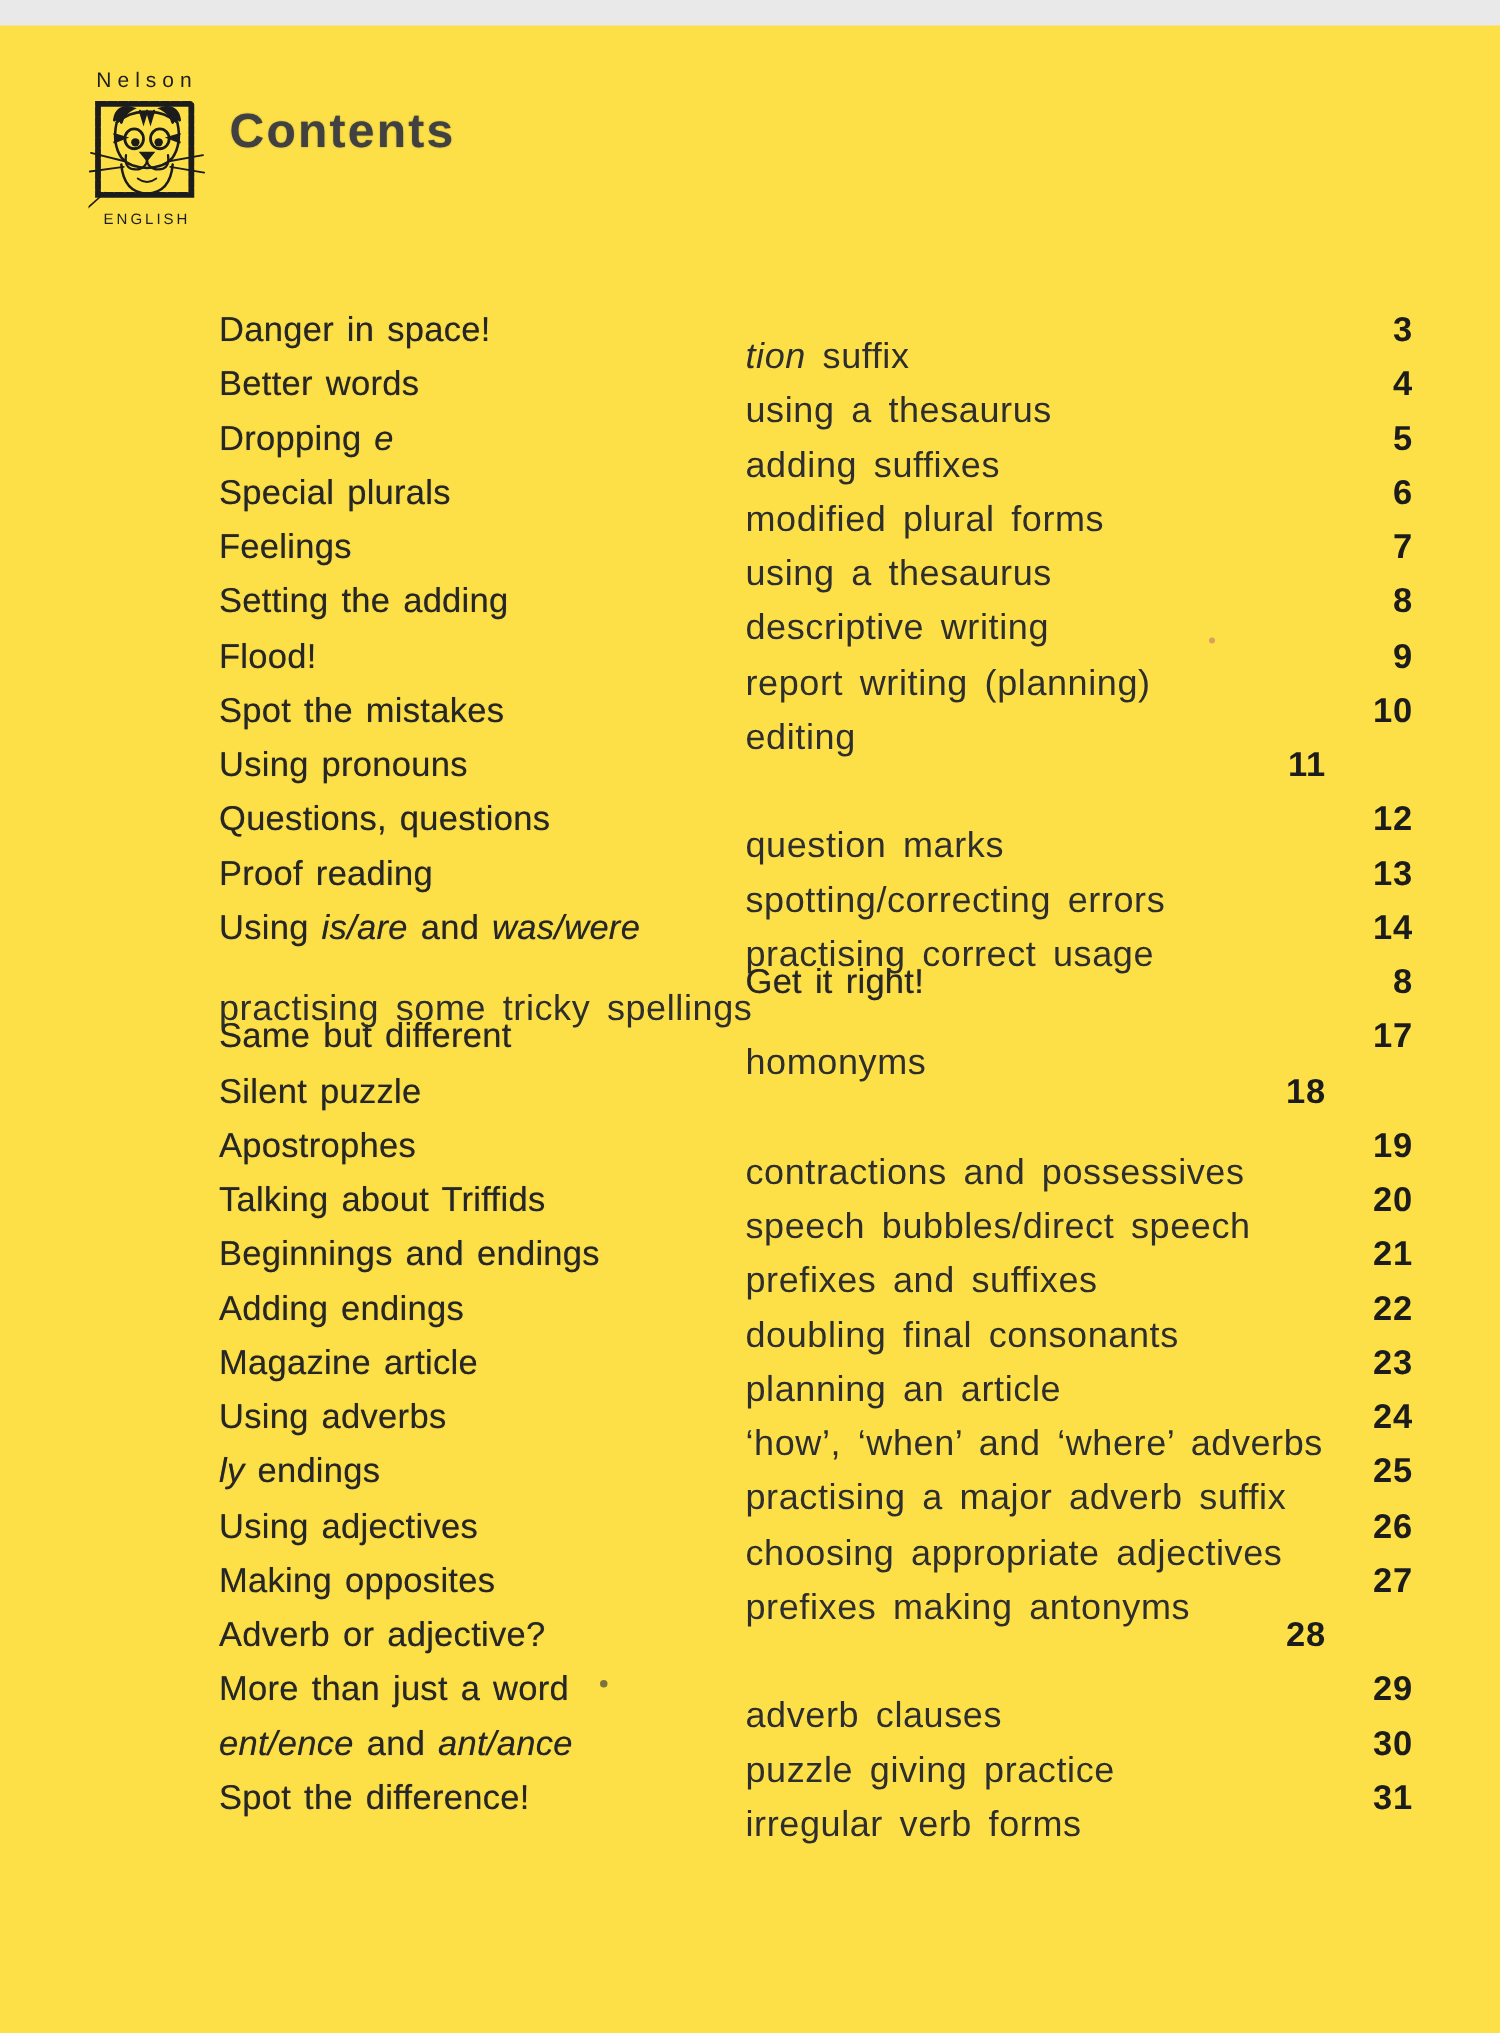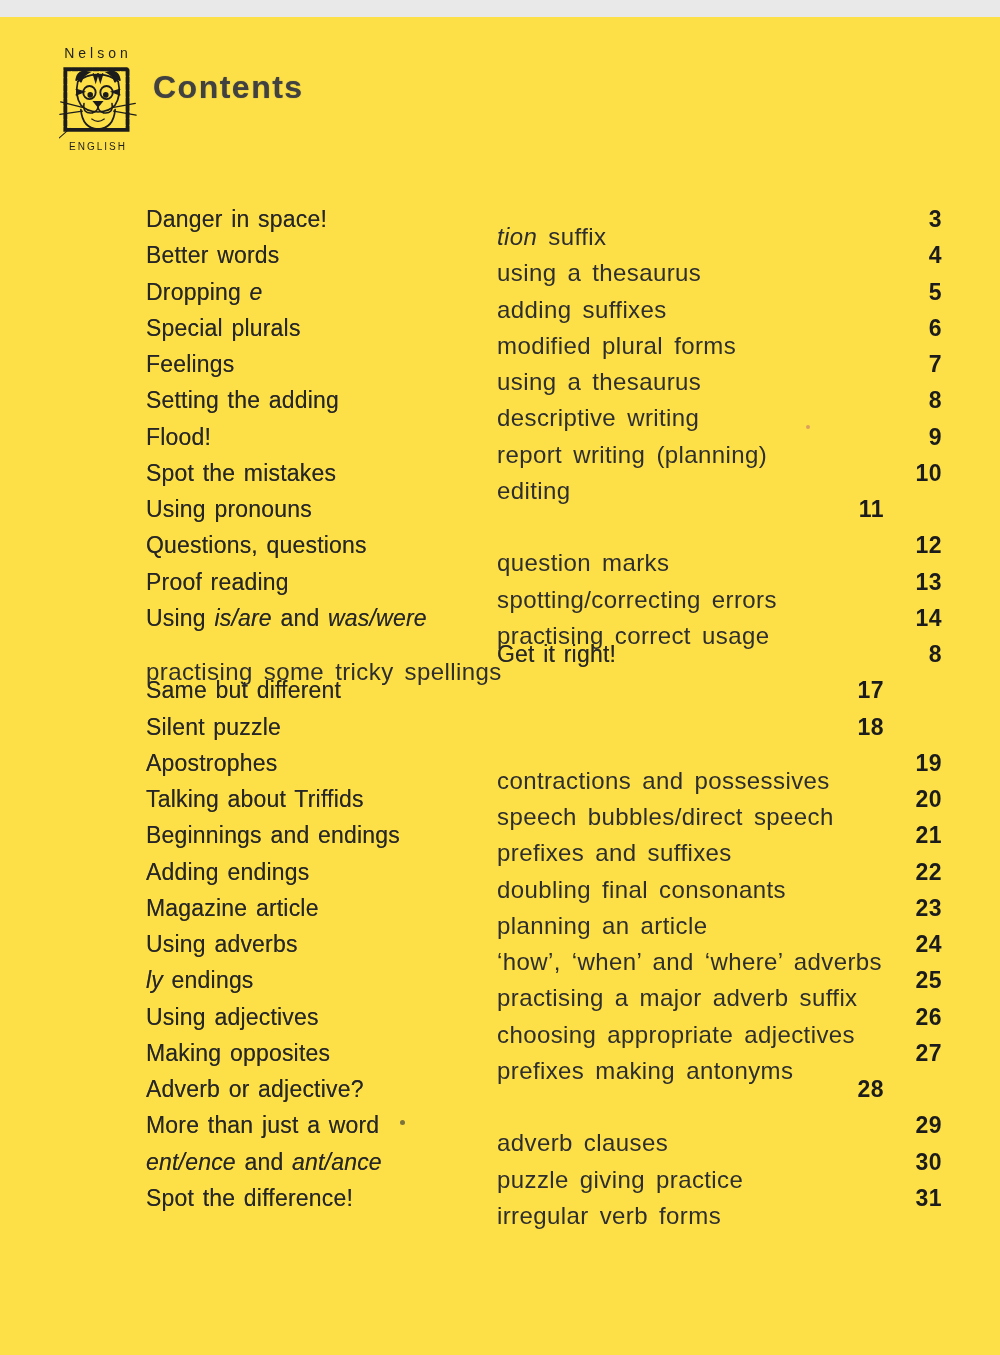--- a/index.html
+++ b/index.html
@@ -177,20 +177,21 @@
         <div class="cell desc"><span>practising correct usage</span></div>
         <div class="cell pagenum">14</div>
       </div>
       <div class="row">
         <div class="cell desc"><span>practising some tricky spellings</span></div>
         <div class="cell title"><span>Get it right!</span></div>
         <div class="cell pagenum">8</div>
       </div>
       <div class="row">
         <div class="cell title"><span>Same but different</span></div>
+        <div class="cell desc"><span>homonyms</span></div>
         <div class="cell pagenum">17</div>
       </div>
       <div class="row">
         <div class="cell title"><span>Silent puzzle</span></div>
         <div class="cell pagenum">18</div>
       </div>
       <div class="row">
         <div class="cell title"><span>Apostrophes</span></div>
         <div class="cell desc"><span>contractions and possessives</span></div>
         <div class="cell pagenum">19</div>

